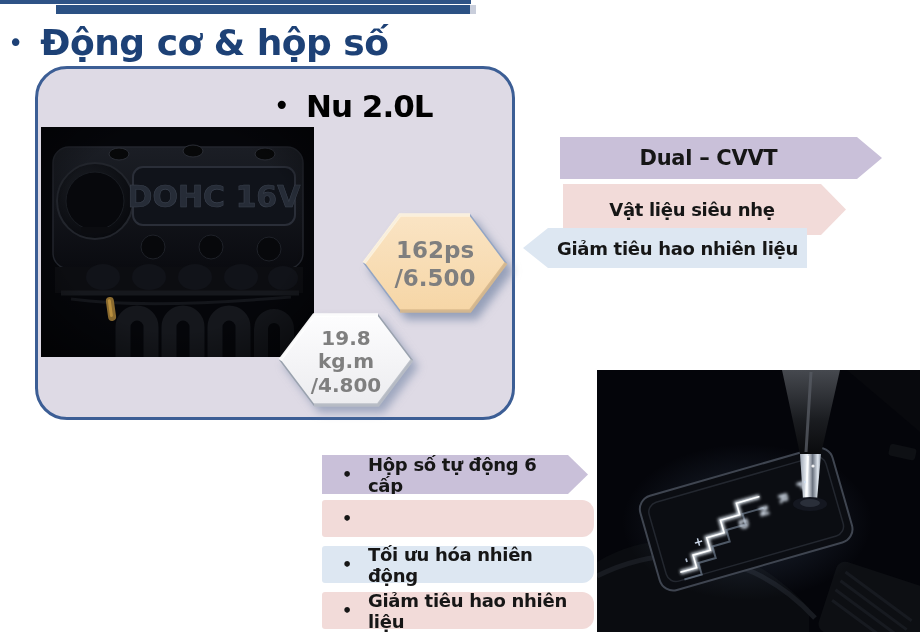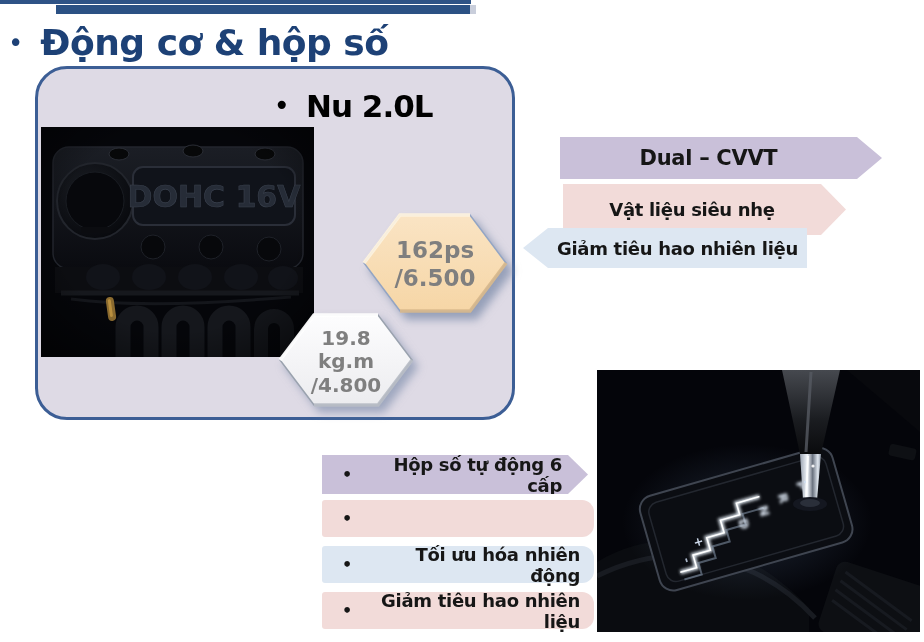--- a/index.html
+++ b/index.html
@@ -44,21 +44,21 @@
   .arrow-left  { clip-path:polygon(25px 0, 100% 0, 100% 100%, 25px 100%, 0 50%); padding-left:25px; }
   .feat-0 { left:524px; top:137px; width:322px; height:42px; background:#c9c0d9; font-size:21px;margin-left:36px; }
   .feat-1 { left:563px; top:184px; width:283px; height:51px; background:#f2dbd9; font-size:18px; }
   .feat-2 { left:523px; top:228px; width:284px; height:40px; background:#dde7f2; font-size:18px; }
 
   
   .gb-item { position:absolute; display:flex; align-items:center;
     font-weight:bold; color:#161616; font-size:18px; letter-spacing:-0.3px;
     padding:0 14px 0 20px; }
   .gb-item .dot { width:26px; font-size:16px; }
-  .gb-item .lbl { flex:1; text-align:right; }
+  .gb-item .lbl { flex:1; text-align:left; }
   .gb-0 { left:322px; top:455px; width:266px; height:39px; background:#c9c0d9;
           clip-path:polygon(0 0, calc(100% - 20px) 0, 100% 50%, calc(100% - 20px) 100%, 0 100%);
           padding-right:26px; }
   .gb-1 { left:322px; top:500px; width:272px; height:37px; background:#f2dbd9; border-radius:3px 12px 12px 3px; }
   .gb-2 { left:322px; top:546px; width:272px; height:37px; background:#dde7f2; border-radius:3px 12px 12px 3px; }
   .gb-3 { left:322px; top:592px; width:272px; height:37px; background:#f2dbd9; border-radius:3px 12px 12px 3px; }
 
   
   .gear-img { position:absolute; left:597px; top:370px; width:323px; height:262px; }
   .gear-img text { font-family:"DejaVu Sans","Liberation Sans",sans-serif; }

